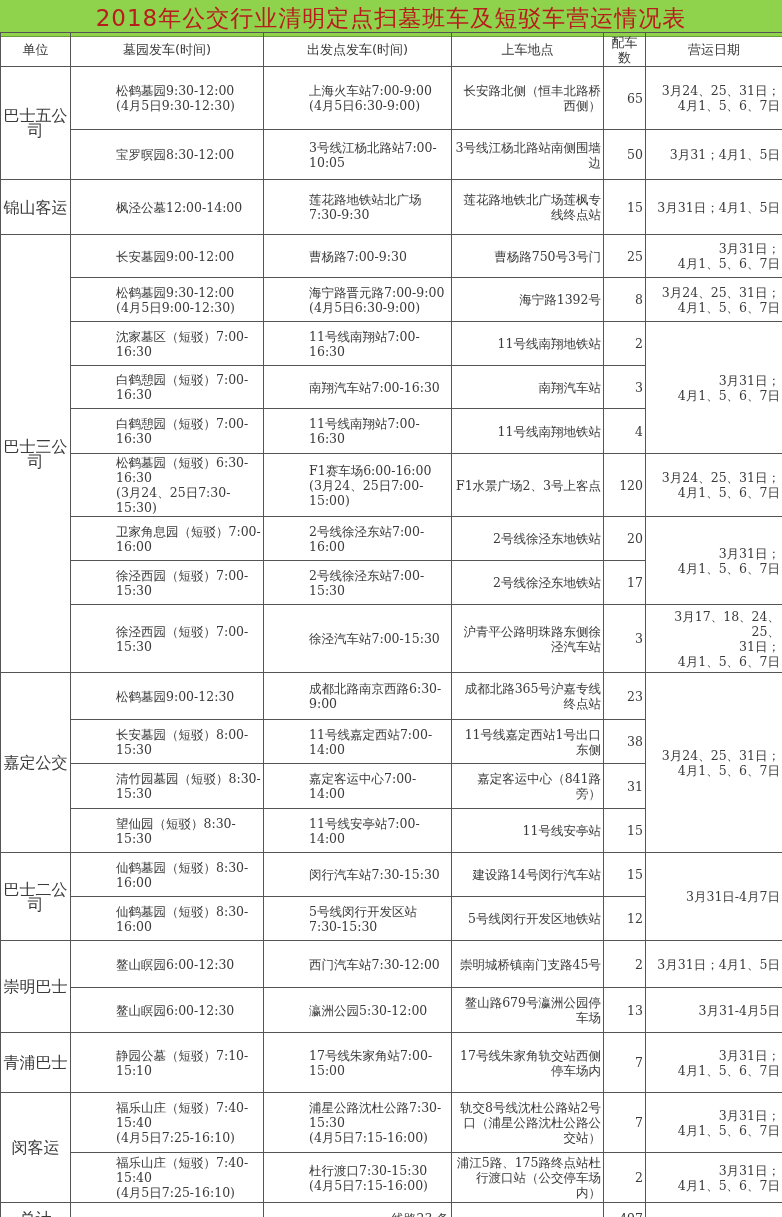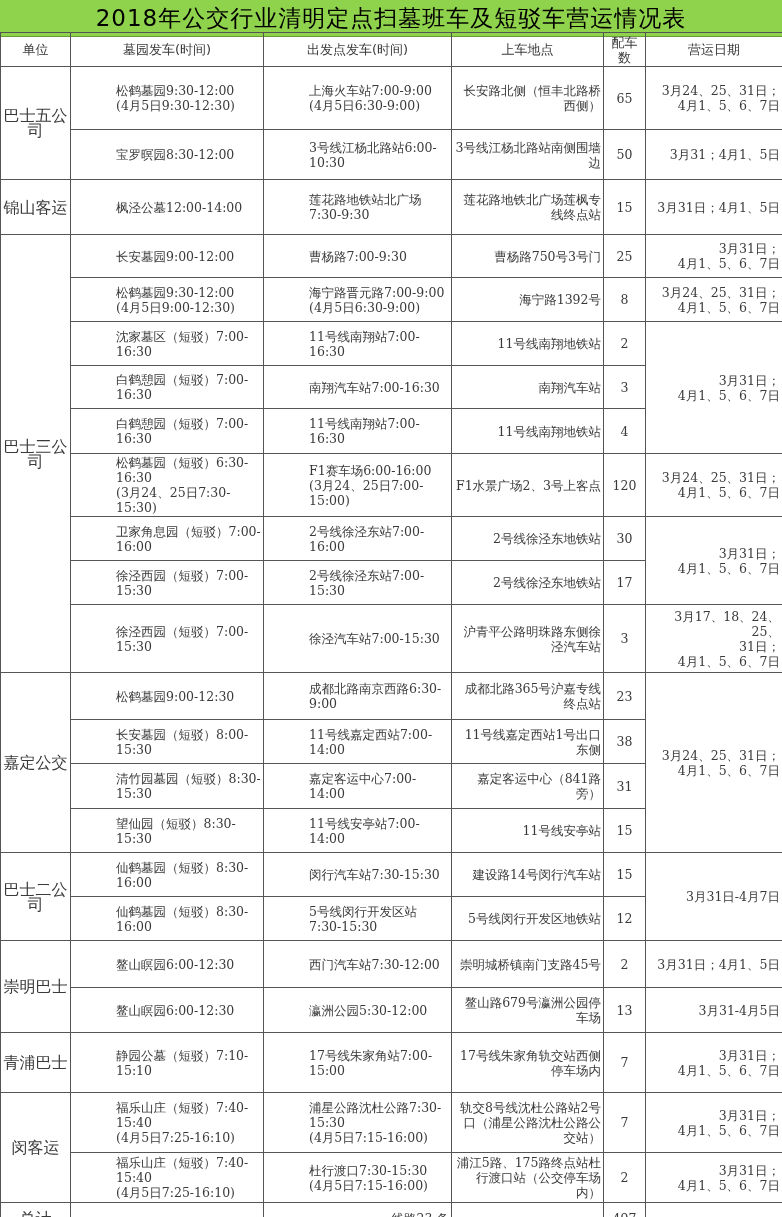--- a/index.html
+++ b/index.html
@@ -1,36 +1,36 @@
 <!DOCTYPE html>
 <html><head>
 <meta charset="utf-8">
 <style>
   html, body { margin: 0; padding: 0; background: #ffffff; }
   body { width: 782px; height: 1217px; overflow: hidden; font-family: "DejaVu Serif", "Liberation Serif", serif; color: #333; }
   .title-bar {
     position: absolute; left: 0; top: 0; width: 782px; height: 36px;
     background: #8fd24c; border-bottom: 1px solid #6a9c3a;
     display: flex; align-items: center; justify-content: center;
-    font-size: 23px; color: #000000; font-family: "DejaVu Sans", sans-serif; letter-spacing: 1px;
+    font-size: 23px; color: #b91c1c; font-family: "DejaVu Sans", sans-serif; letter-spacing: 1px;
   }
   table {
     position: absolute; left: 0; top: 32px; width: 782px;
     border-collapse: collapse; table-layout: fixed;
     font-size: 12.5px; line-height: 15px;
   }
   td, th {
     border: 1.5px solid #555; padding: 1px 2px; vertical-align: middle;
     font-weight: normal; color: #3a3a3a; overflow: hidden;
   }
   th { height: 31px; text-align: center; font-size: 13px; font-family: "DejaVu Sans", sans-serif; }
   .c-unit { text-align: center; font-family: "DejaVu Sans", sans-serif; font-size: 16px; }
   .c-left { text-align: left; white-space: pre-line; padding-left: 45px; }
   .c-center { text-align: right; white-space: pre-line; }
-  .c-num { text-align: center; }
+  .c-num { text-align: right; }
   .c-date { text-align: right; white-space: pre-line; }
 </style>
 </head>
 <body>
 
 <div class="title-bar">2018年公交行业清明定点扫墓班车及短驳车营运情况表</div>
 
 <table>
   <colgroup>
     <col style="width:70px">
@@ -59,21 +59,21 @@
       <td class="c-left">上海火车站7:00-9:00
 (4月5日6:30-9:00)</td>
       <td class="c-center">长安路北侧（恒丰北路桥西侧）</td>
       <td class="c-num">65</td>
       <td class="c-date">3月24、25、31日；
 4月1、5、6、7日</td>
     </tr>
 
     <tr style="height:50px">
       <td class="c-left">宝罗暝园8:30-12:00</td>
-      <td class="c-left">3号线江杨北路站6:00-10:30</td>
+      <td class="c-left">3号线江杨北路站7:00-10:05</td>
       <td class="c-center">3号线江杨北路站南侧围墙边</td>
       <td class="c-num">50</td>
       <td class="c-date">3月31；4月1、5日</td>
     </tr>
 
     <tr style="height:55px">
       <td class="c-unit">锦山客运</td>
       <td class="c-left">枫泾公墓12:00-14:00</td>
       <td class="c-left">莲花路地铁站北广场7:30-9:30</td>
       <td class="c-center">莲花路地铁北广场莲枫专线终点站</td>
@@ -133,21 +133,21 @@
       <td class="c-center">F1水景广场2、3号上客点</td>
       <td class="c-num">120</td>
       <td class="c-date">3月24、25、31日；
 4月1、5、6、7日</td>
     </tr>
 
     <tr style="height:44px">
       <td class="c-left">卫家角息园（短驳）7:00-16:00</td>
       <td class="c-left">2号线徐泾东站7:00-16:00</td>
       <td class="c-center">2号线徐泾东地铁站</td>
-      <td class="c-num">30</td>
+      <td class="c-num">20</td>
       <td class="c-date" rowspan="2">3月31日；
 4月1、5、6、7日</td>
     </tr>
 
     <tr style="height:44px">
       <td class="c-left">徐泾西园（短驳）7:00-15:30</td>
       <td class="c-left">2号线徐泾东站7:00-15:30</td>
       <td class="c-center">2号线徐泾东地铁站</td>
       <td class="c-num">17</td>
     </tr>

